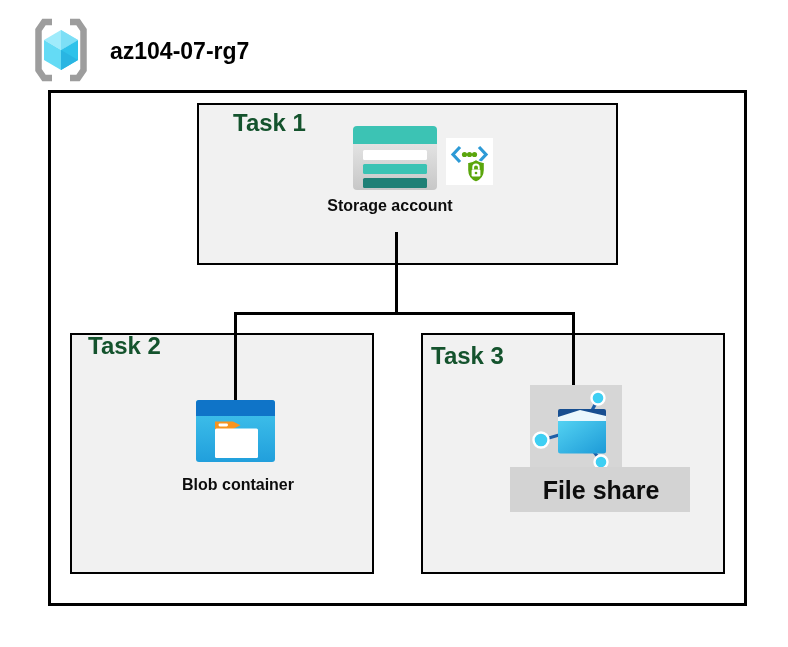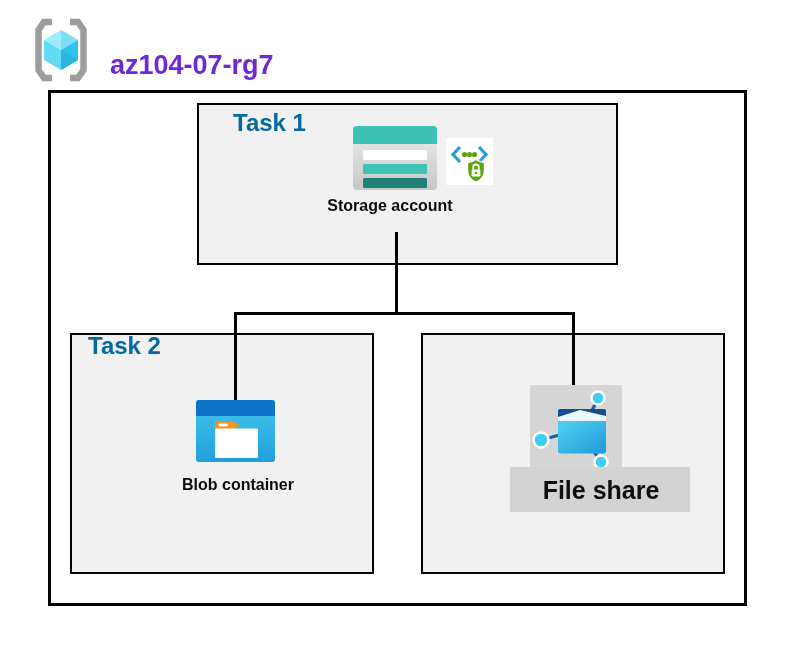--- a/index.html
+++ b/index.html
@@ -4,35 +4,35 @@
 <style>
   * { margin:0; padding:0; box-sizing:border-box; }
   html,body { background:#ffffff; font-family:"Liberation Sans", sans-serif; }
   .canvas {
     position:relative; width:788px; height:647px; background:#ffffff; overflow:hidden;
   }
   
   .rg-header { position:absolute; left:32px; top:17px; width:400px; height:66px; }
   .rg-icon { position:absolute; left:0; top:0; }
   .rg-title {
-    position:absolute; left:78px; top:33px; font-size:27px; font-weight:bold;
-    color:#6d28d9; letter-spacing:0px; white-space:nowrap;
+    position:absolute; left:78px; top:21px; font-size:23px; font-weight:bold;
+    color:#000000; letter-spacing:0px; white-space:nowrap;
   }
   
   .outer-frame {
     position:absolute; left:48px; top:90px; width:699px; height:516px;
     background:#ffffff; border:3px solid #000000;
   }
   
   .task-box { position:absolute; background:#f1f1f1; border:2.5px solid #000000; }
   .task1 { left:197px; top:103px; width:421px; height:162px; }
   .task2 { left:70px;  top:333px; width:304px; height:241px; }
   .task3 { left:421px; top:333px; width:304px; height:241px; }
   .task-label {
-    position:absolute; font-size:24px; font-weight:bold; color:#0369a1; white-space:nowrap;
+    position:absolute; font-size:24px; font-weight:bold; color:#14532d; white-space:nowrap;
   }
   .task1-label { left:233px; top:109px; }
   .task2-label { left:88px;  top:332px; }
   .task3-label { left:431px; top:342px; }
   .resource-label {
     position:absolute; font-size:16px; font-weight:bold; color:#0d0d0d;
     text-align:center; white-space:nowrap;
   }
   .storage-label { left:190px; top:197px; width:400px; }
   .blob-label    { left:88px;  top:476px; width:300px; }
@@ -79,20 +79,21 @@
   <div class="task-box task2"></div>
   <div class="task-box task3"></div>
 
   <div class="line line-v1"></div>
   <div class="line line-h"></div>
   <div class="line line-v2"></div>
   <div class="line line-v3"></div>
 
   <div class="task-label task1-label">Task 1</div>
   <div class="task-label task2-label">Task 2</div>
+  <div class="task-label task3-label">Task 3</div>
 
   <svg class="storage-icon-wrap" width="84" height="64" viewBox="0 0 84 64">
     <defs>
       <linearGradient id="stBody" x1="0" y1="0" x2="0" y2="1">
         <stop offset="0" stop-color="#EDEDED"></stop>
           <stop offset="1" stop-color="#C7C7C7"></stop>
       </linearGradient>
     </defs>
     <rect x="0" y="0" width="84" height="64" rx="4" fill="url(#stBody)"></rect>
     <path d="M4 0 h76 a4 4 0 0 1 4 4 v14 H0 V4 a4 4 0 0 1 4 -4 z" fill="#3CC3B4"></path>

